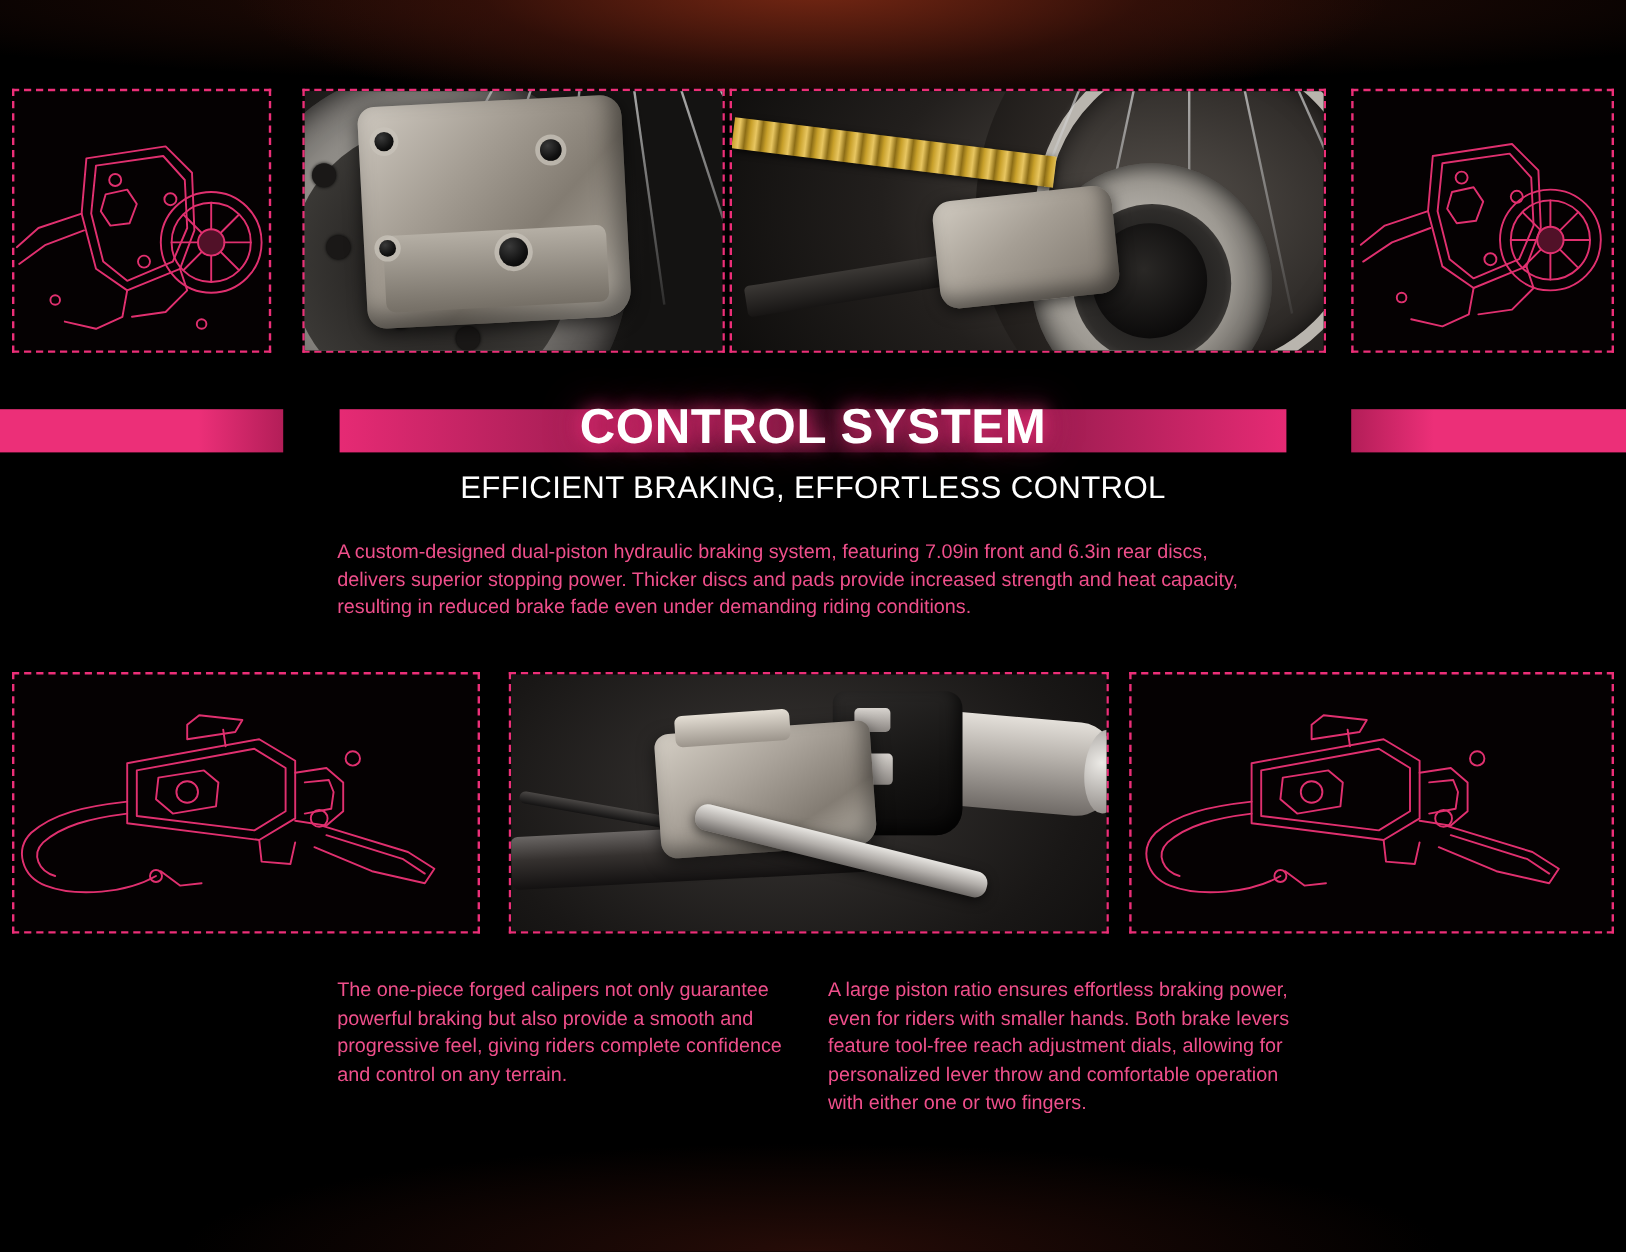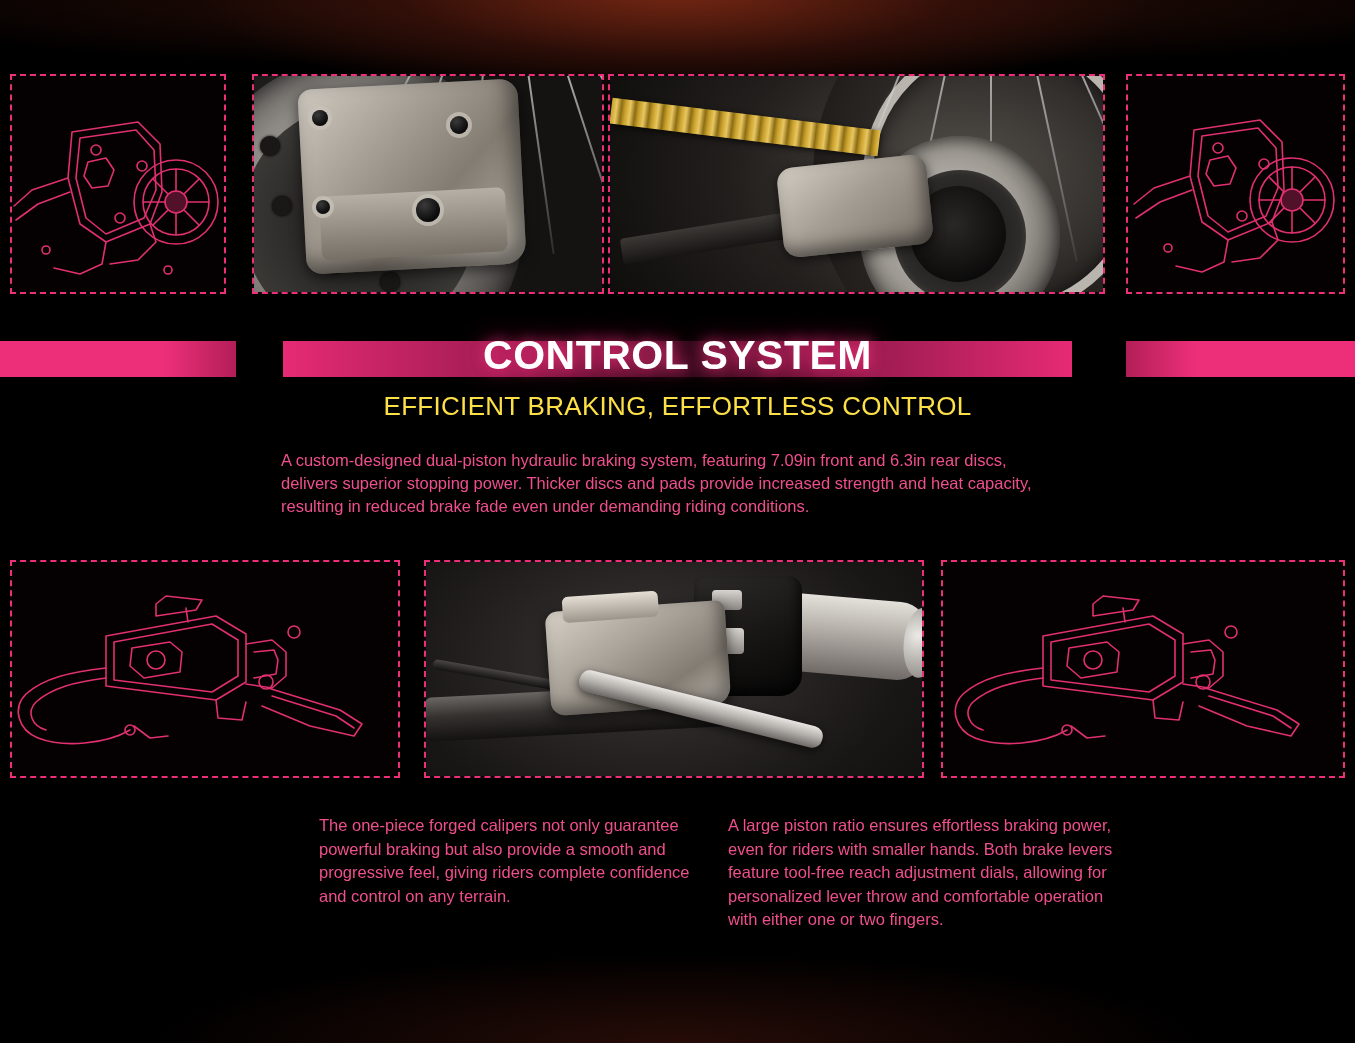--- a/index.html
+++ b/index.html
@@ -291,40 +291,39 @@
     color: #ffffff;
     text-shadow: 0 0 14px rgba(236,47,120,0.95), 0 0 30px rgba(236,47,120,0.6);
     font-family: "Liberation Sans", sans-serif;
   }
   .subtitle {
     position: absolute;
     left: 0; top: 391px;
     width: 1355px;
     text-align: center;
     font-size: 26px;
-    color: #fde047;
+    color: #ffffff;
     letter-spacing: 0.3px;
   }
 
   .intro {
     position: absolute;
     left: 281px; top: 449px;
     width: 770px;
     font-size: 16.5px;
     line-height: 23px;
     color: #ef4f8b;
   }
 
   .col-left, .col-right {
     position: absolute;
     top: 814px;
     font-size: 16.5px;
     line-height: 23.5px;
     color: #ef4f8b;
-    margin-left: 38px;
   }
   .col-left  { left: 281px; width: 378px; }
   .col-right { left: 690px; width: 390px; }
 </style>
 </head>
 <body>
 
 <div class="top-glow"></div>
 <div class="bottom-glow"></div>
 

